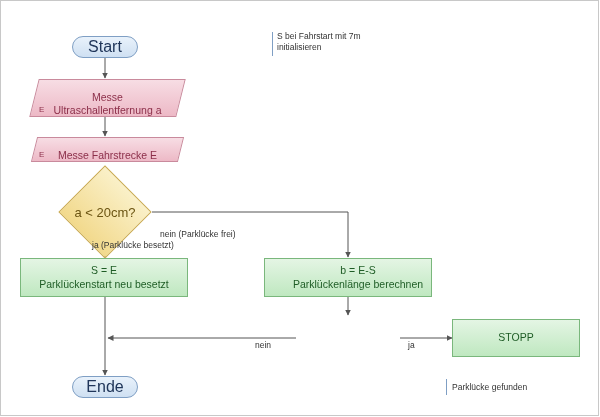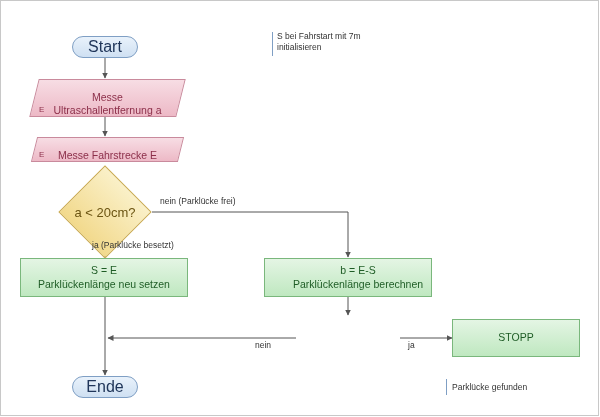--- a/index.html
+++ b/index.html
@@ -139,38 +139,38 @@
     <div class="corner-e" style="left:5px;bottom:3px;">E</div>
   </div>
 
   <div class="dec-wrap" style="left:72px;top:179px;width:66px;height:66px;">
     <div class="dec"></div>
     <div class="dec-txt">a &lt; 20cm?</div>
   </div>
 
   <div class="node proc" style="left:20px;top:258px;width:168px;height:39px;">
     <span class="lbl" style="white-space:pre-line;">S = E
-Parklückenlänge neu setzen</span>
+Parklückenstart neu besetzt</span>
   </div>
 
   <div class="node proc" style="left:264px;top:258px;width:168px;height:39px;">
     <span class="lbl" style="white-space:pre-line;margin-left:20px;">b = E-S
 Parklückenlänge berechnen</span>
   </div>
 
 
   <div class="node proc" style="left:452px;top:319px;width:128px;height:38px;">
     <span class="lbl">STOPP</span>
   </div>
 
   <div class="node term" style="left:72px;top:376px;width:66px;height:22px;text-align:center;">
     <span class="lbl">Ende</span>
   </div>
 
-  <div class="elabel" style="left:160px;top:196px;">nein (Parklücke frei)</div>
+  <div class="elabel" style="left:160px;top:229px;">nein (Parklücke frei)</div>
   <div class="elabel" style="left:92px;top:240px;">ja (Parklücke besetzt)</div>
   <div class="elabel" style="left:255px;top:340px;">nein</div>
   <div class="elabel" style="left:408px;top:340px;">ja</div>
 
   <div class="notebar" style="left:272px;top:32px;height:24px;"></div>
   <div class="note" style="left:277px;top:31px;white-space:pre-line;">S bei Fahrstart mit 7m
 initialisieren</div>
 
   <div class="notebar" style="left:446px;top:379px;height:16px;"></div>
   <div class="note" style="left:452px;top:382px;">Parklücke gefunden</div>

